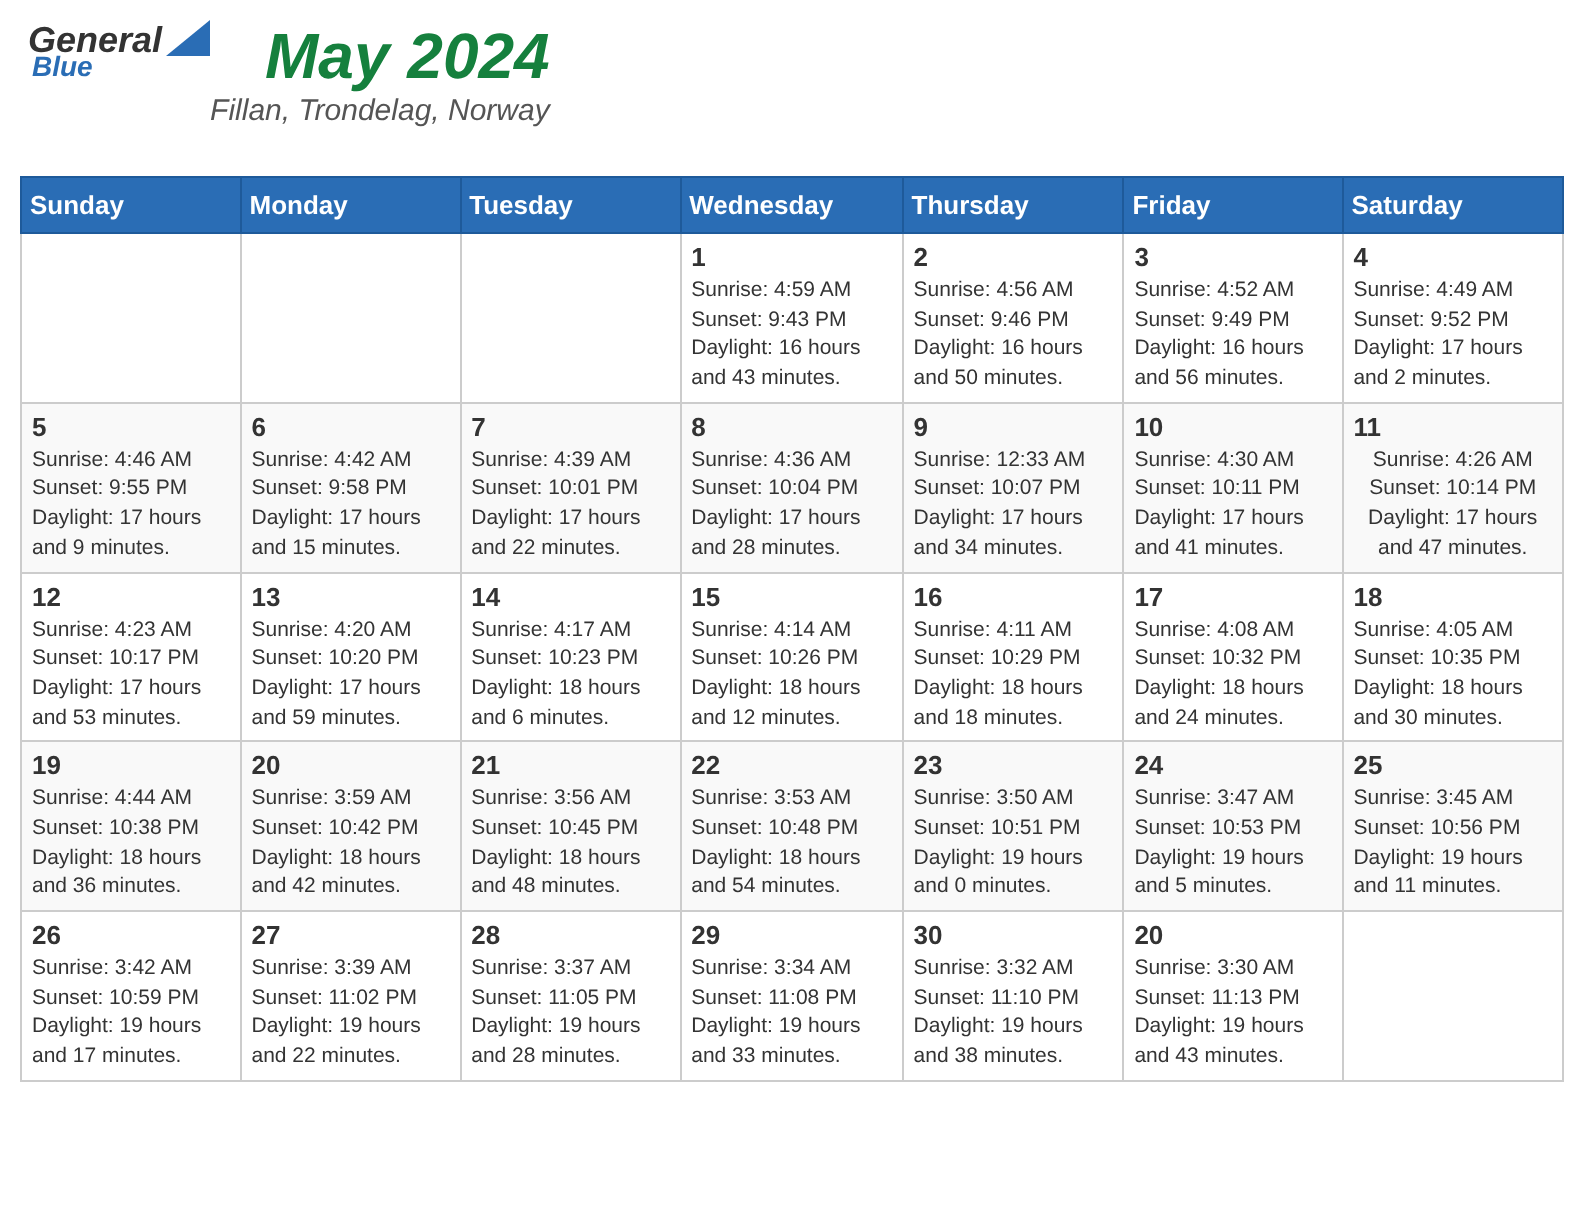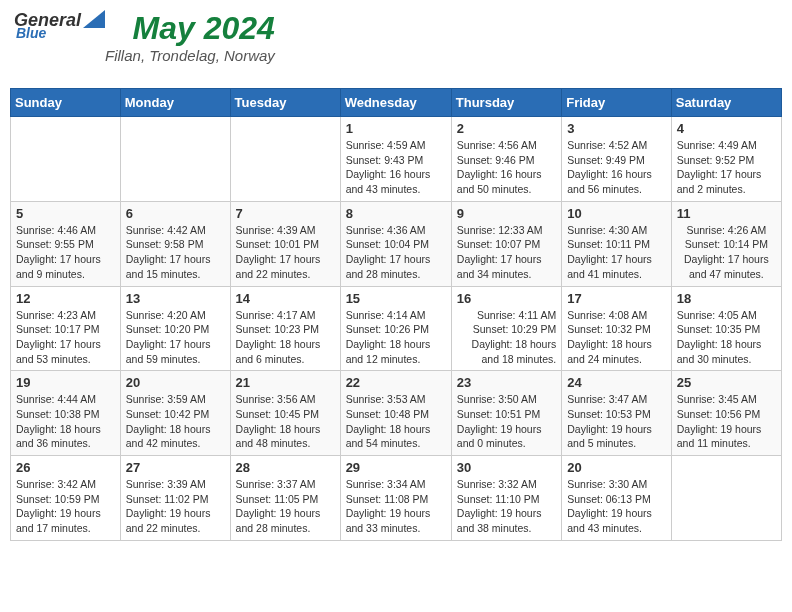--- a/index.html
+++ b/index.html
@@ -229,21 +229,21 @@
         </td>
         <td>
           <span class="day-number">15</span>
           <div class="day-info" style="white-space: pre-line;">Sunrise: 4:14 AM
 Sunset: 10:26 PM
 Daylight: 18 hours
 and 12 minutes.</div>
         </td>
         <td>
           <span class="day-number">16</span>
-          <div class="day-info" style="white-space: pre-line; text-align: right;">Sunrise: 4:11 AM
+          <div class="day-info" style="white-space: pre-line;">Sunrise: 4:11 AM
 Sunset: 10:29 PM
 Daylight: 18 hours
 and 18 minutes.</div>
         </td>
         <td>
           <span class="day-number">17</span>
           <div class="day-info" style="white-space: pre-line;">Sunrise: 4:08 AM
 Sunset: 10:32 PM
 Daylight: 18 hours
 and 24 minutes.</div>
@@ -339,20 +339,20 @@
         <td>
           <span class="day-number">30</span>
           <div class="day-info" style="white-space: pre-line;">Sunrise: 3:32 AM
 Sunset: 11:10 PM
 Daylight: 19 hours
 and 38 minutes.</div>
         </td>
         <td>
           <span class="day-number">20</span>
           <div class="day-info" style="white-space: pre-line;">Sunrise: 3:30 AM
-Sunset: 06:13 PM
+Sunset: 11:13 PM
 Daylight: 19 hours
 and 43 minutes.</div>
         </td>
         <td class="empty-cell"></td>
       </tr>
     </tbody>
 </table>
 
 </body></html>

